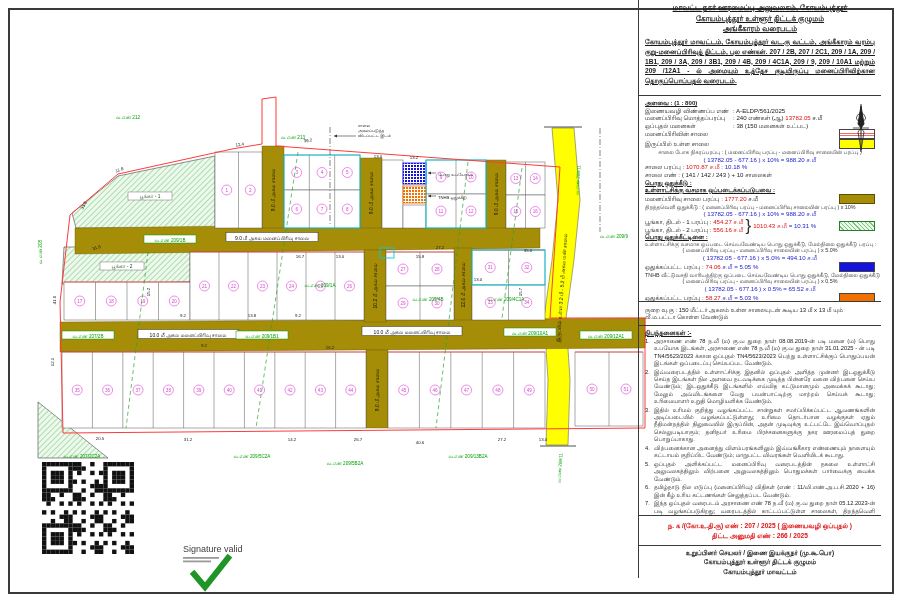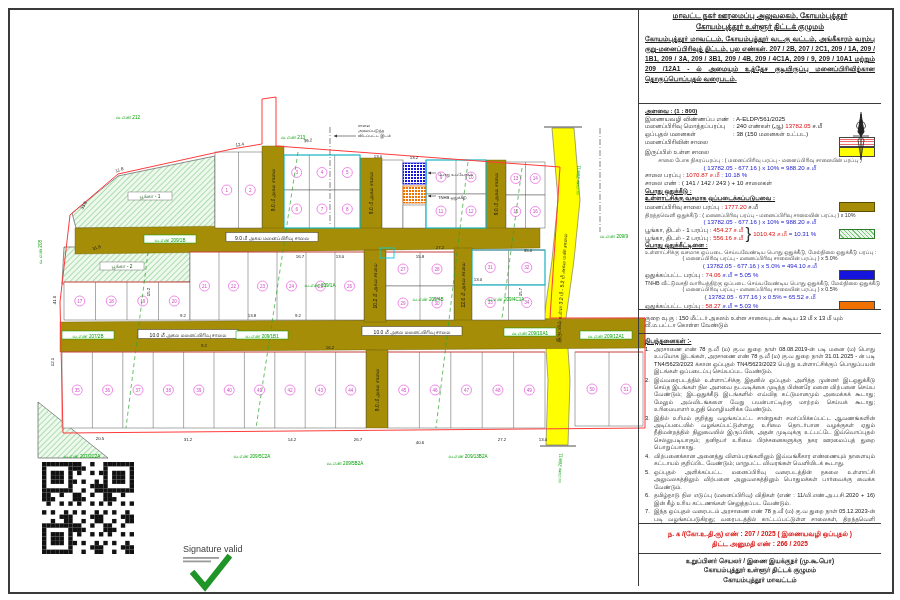--- a/index.html
+++ b/index.html
@@ -1,21 +1,21 @@
 <!DOCTYPE html>
 <html><head>
 <meta charset="utf-8">
 <style>
   html,body{margin:0;padding:0;background:#e8e8e8;}
   .stage{position:relative;width:900px;height:600px;background:#fff;overflow:hidden;
          font-family:"Liberation Sans",sans-serif;}
   .sheet{position:absolute;left:8px;top:8px;width:882px;height:582px;border:2px solid #3a3a3a;background:#fff;}
   #map-svg{position:absolute;left:0;top:0;}
   
-  .panel{position:absolute;left:638px;top:8px;width:242px;height:578px;border-left:1.5px solid #3a3a3a;
+  .panel{position:absolute;left:638px;top:0;width:242px;height:578px;border-left:1.5px solid #3a3a3a;
          display:flex;flex-direction:column;color:#1a1a1a;}
   .sec{border-bottom:1.2px solid #3a3a3a;padding:3px 6px;box-sizing:border-box;overflow:hidden;}
   .sec-title{height:96px;text-align:center;}
   .t-line{font-size:7.3px;font-weight:bold;text-decoration:underline;line-height:1.45;}
   .t-body{font-size:6.6px;font-weight:bold;text-align:justify;text-decoration:underline;line-height:1.5;margin-top:2px;}
   .sec-legend{height:206px;position:relative;font-size:6.1px;line-height:1.24;}
   .lrow{display:flex;align-items:center;white-space:nowrap;}
   .lrow .lab{width:88px;flex:none;}
   .tiny{font-size:5.4px;color:#333;}
   .center{justify-content:center;text-align:center;}
@@ -613,20 +613,21 @@
           <path d="M194,574 L205,587 L228,558" fill="none" stroke="#1f9427" stroke-width="6" stroke-linecap="square"></path>
         </g>
       </g>
 </svg>
 
 <div class="panel">
 
   <div class="sec sec-title">
     <div class="t-line">மாவட்ட நகர் ஊரமைப்பு அலுவலகம், கோயம்புத்தூர்</div>
     <div class="t-line">கோயம்புத்தூர் உள்ளூர் திட்டக் குழுமம்</div>
+    <div class="t-line">அங்கீகாரம் வரைபடம்</div>
     <div class="t-body">கோயம்புத்தூர் மாவட்டம், கோயம்புத்தூர் வட.கு வட்டம், அங்கீகாரம் வரம்பு குறு-மனைப்பிரிவுத் திட்டம், புல எண்கள். 207 / 2B, 207 / 2C1, 209 / 1A, 209 / 1B1, 209 / 3A, 209 / 3B1, 209 / 4B, 209 / 4C1A, 209 / 9, 209 / 10A1 மற்றும் 209 /12A1 - ல் அமையும் உத்தேச குடியிருப்பு மனைப்பிரிவிற்கான தொகுப்பொப்புதல் வரைபடம்.</div>
   </div>
 
   <div class="sec sec-legend">
     <svg class="compass" width="24" height="52" viewBox="0 0 24 52">
       <g stroke="#222" fill="#222">
         <line x1="12" y1="2" x2="12" y2="50" stroke-width="1"></line>
         <path d="M12,4 L15,22 L12,26 L9,22 Z"></path>
         <path d="M12,48 L15,30 L12,26 L9,30 Z" fill="none" stroke-width="0.8"></path>
         <line x1="4" y1="26" x2="20" y2="26" stroke-width="0.8"></line>

